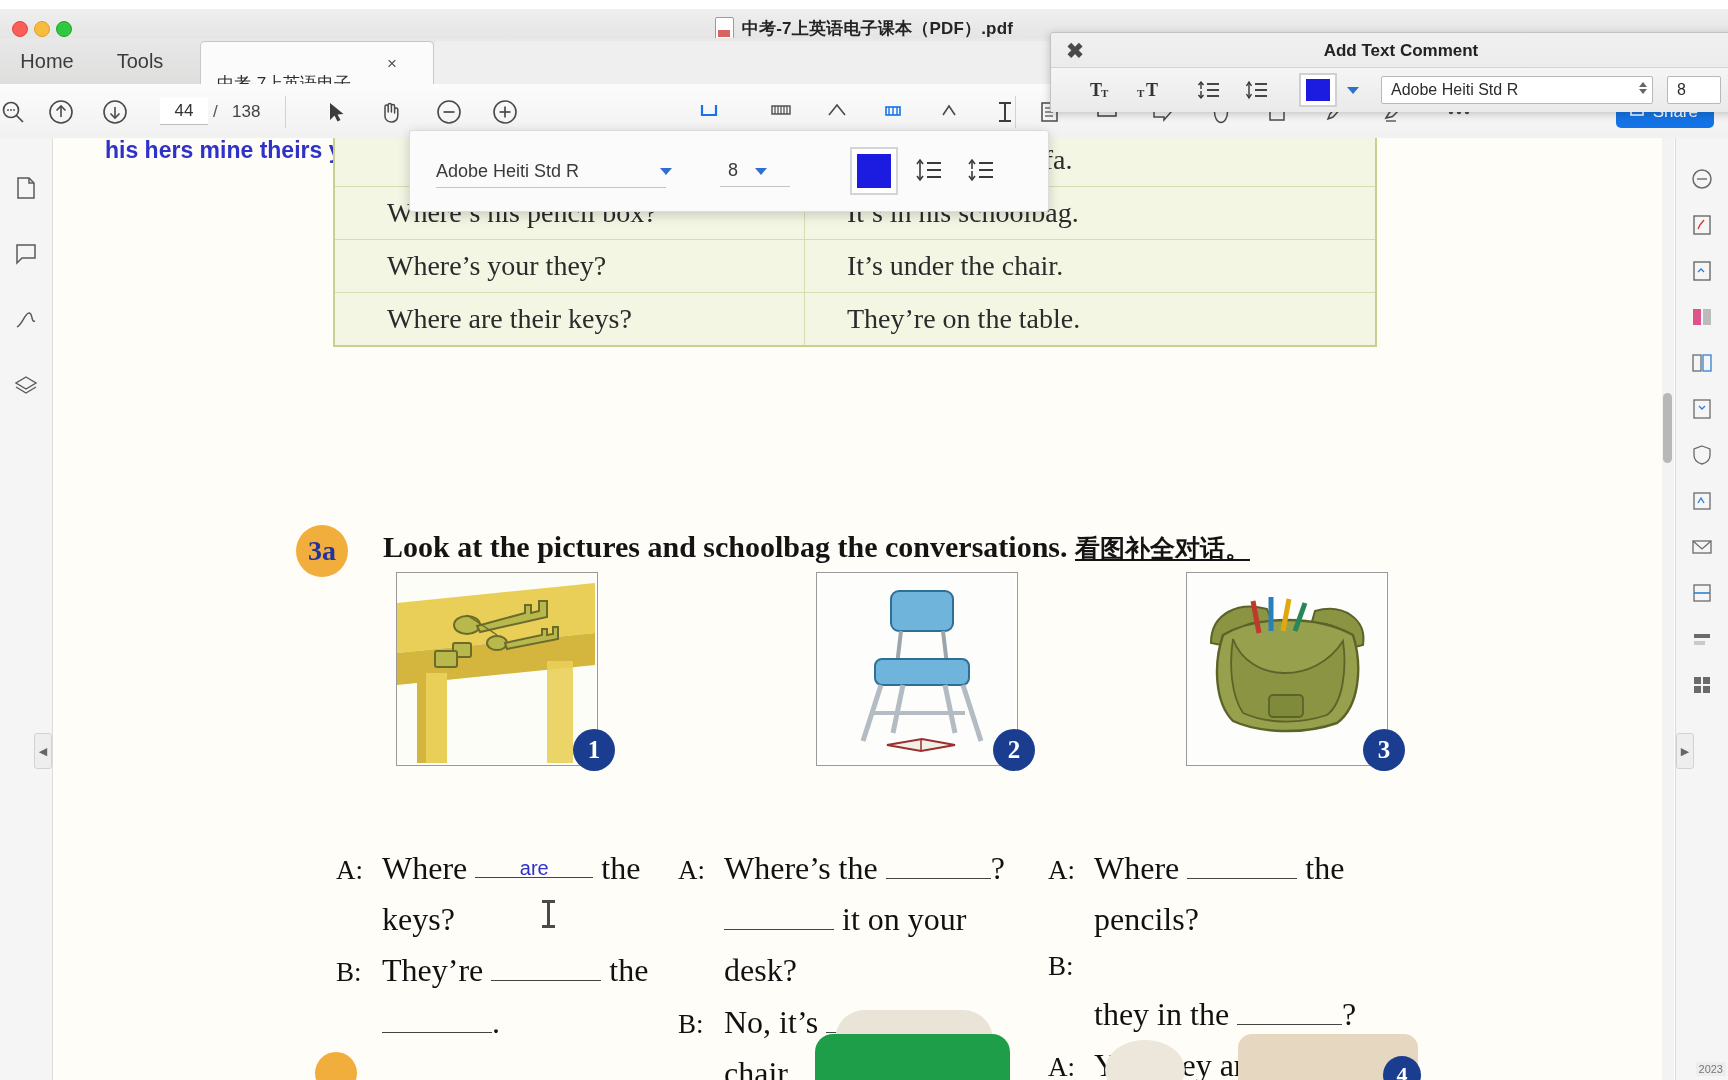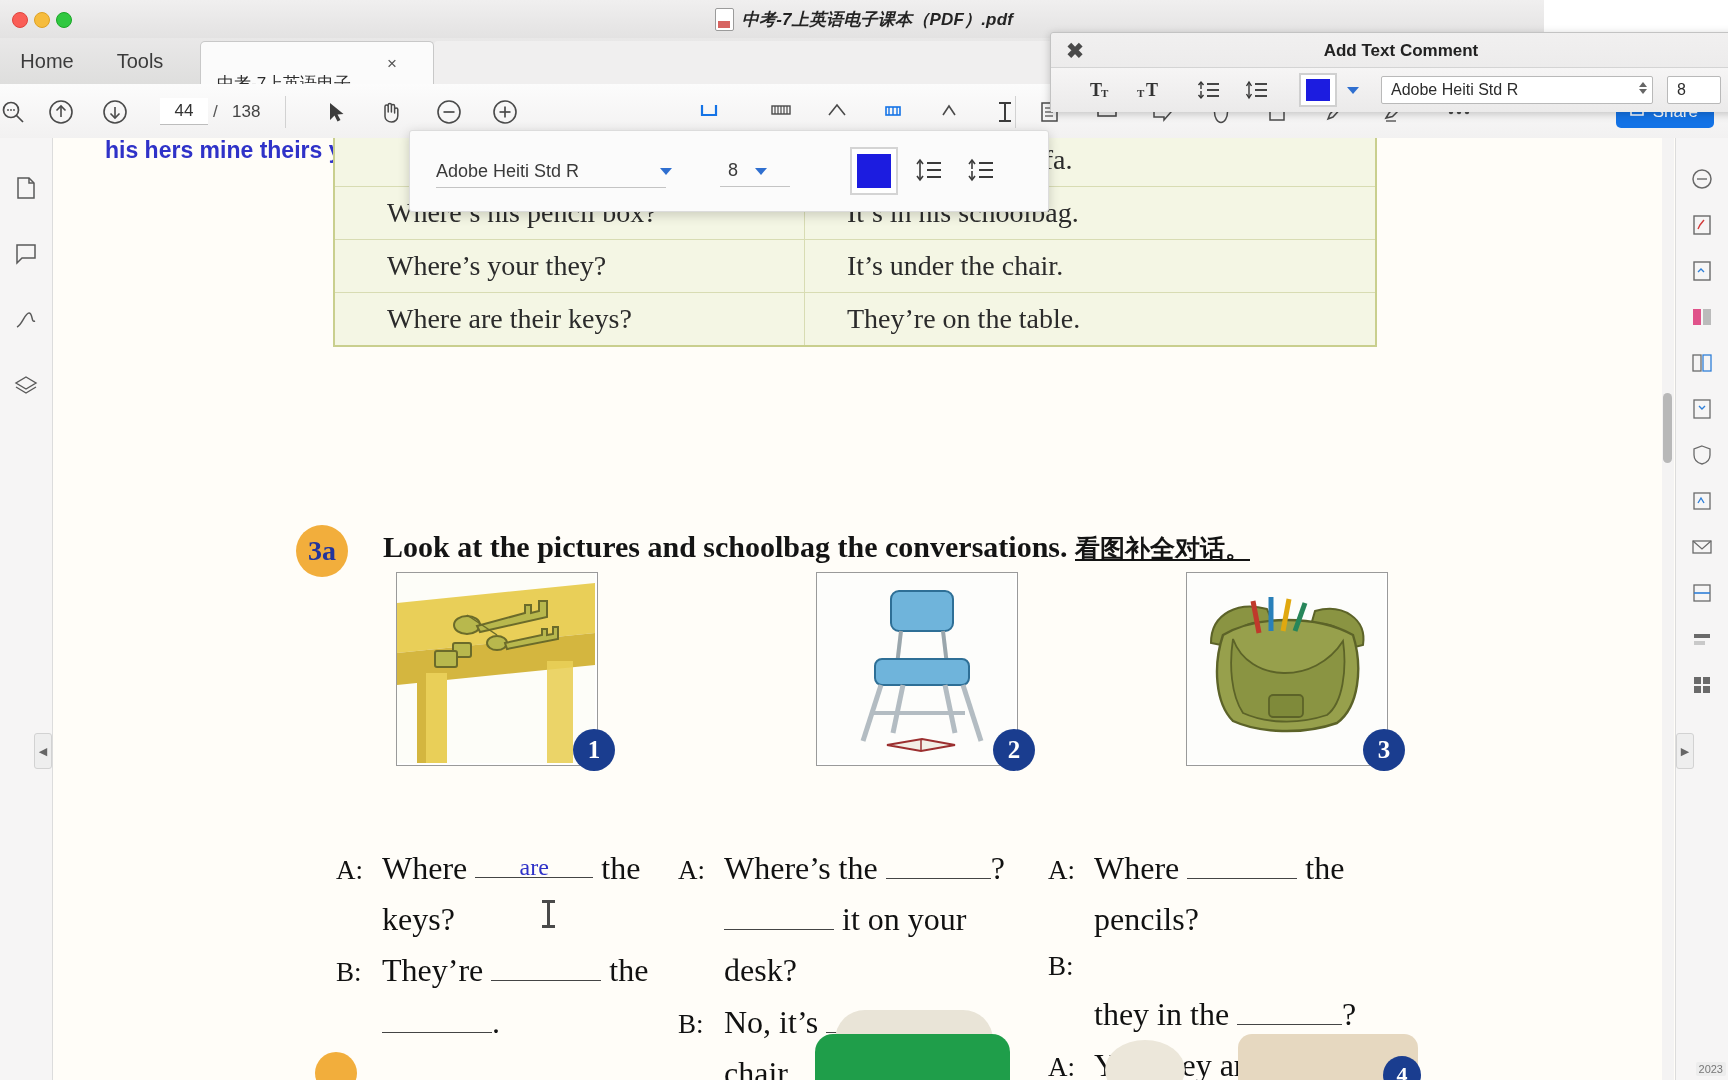--- a/index.html
+++ b/index.html
@@ -4,24 +4,23 @@
 <style>
   html,body{margin:0;padding:0;}
   body{
     width:1728px;height:1080px;overflow:hidden;
     font-family:"Liberation Sans",sans-serif;
     background:#ffffff;
     position:relative;
   }
   
   #titlebar{
-    position:absolute;left:0;top:0;width:1544px;height:38px;
+    position:absolute;left:0;top:9px;width:1728px;height:38px;
     background:linear-gradient(#f0efef,#e3e2e2);
     border-bottom:1px solid #cfcfcf;
-    font-style:italic;
   }
   .traffic{position:absolute;top:12px;width:14px;height:14px;border-radius:50%;}
   .tf-red{left:12px;background:#fa5e57;border:1px solid #e0443e;}
   .tf-yellow{left:34px;background:#f6bc3d;border:1px solid #dea123;}
   .tf-green{left:56px;background:#30c840;border:1px solid #1aa626;}
   #title-wrap{
     position:absolute;left:0;top:0;width:1728px;height:38px;
     display:flex;align-items:center;justify-content:center;gap:8px;
   }
   #doc-icon{
@@ -193,21 +192,21 @@
 
   
   .conv{
     position:absolute;font-family:"Liberation Serif",serif;font-size:32px;color:#111;
     line-height:1.6;
   }
   .blank{
     display:inline-block;border-bottom:1.5px solid #444;vertical-align:baseline;
     height:1.05em;
   }
-  .ink{color:#2f32c8;font-family:Liberation Serif, serif;font-size:24px;
+  .ink{color:#2f32c8;font-family:Liberation Sans, sans-serif;font-size:20px;
        font-weight:400;position:relative;top:-4px;}
   #ibeam{
     position:absolute;left:494px;top:762px;width:3px;height:28px;background:#4a4a4a;
   }
   #ibeam:before,#ibeam:after{
     content:"";position:absolute;left:-5px;width:13px;height:3px;background:#4a4a4a;
   }
   #ibeam:before{top:0;}
   #ibeam:after{bottom:0;}
 

